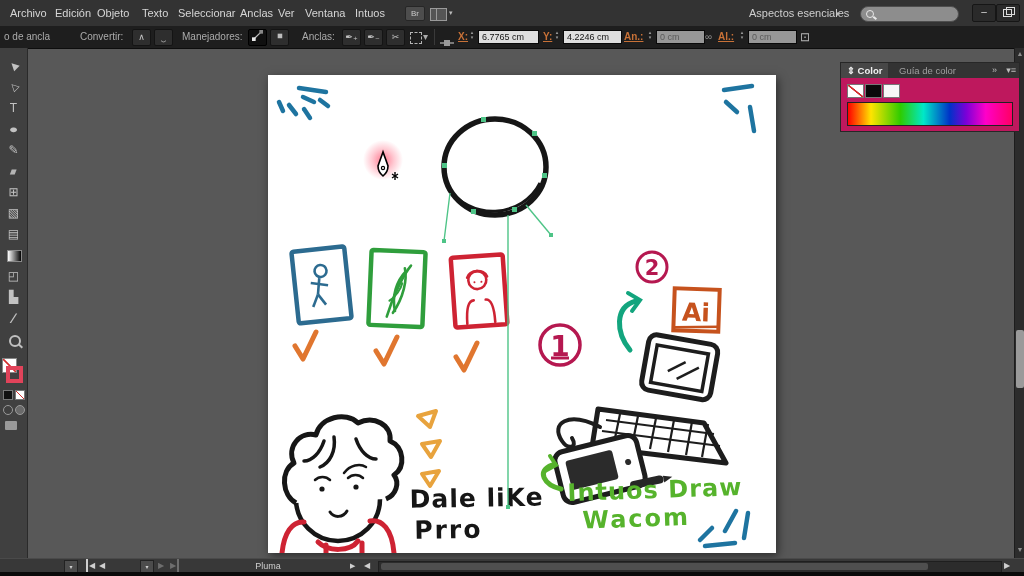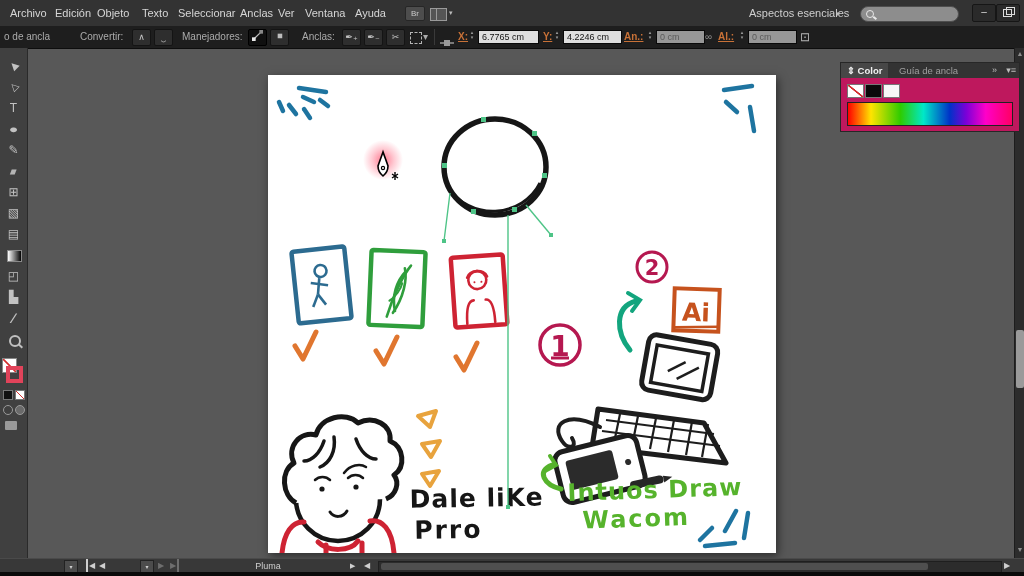--- a/index.html
+++ b/index.html
@@ -94,21 +94,21 @@
 
   <div id="menubar" class="abs">
     <span class="abs menu-item" style="left:10px">Archivo</span>
     <span class="abs menu-item" style="left:55px">Edición</span>
     <span class="abs menu-item" style="left:97px">Objeto</span>
     <span class="abs menu-item" style="left:142px">Texto</span>
     <span class="abs menu-item" style="left:178px">Seleccionar</span>
     <span class="abs menu-item" style="left:240px">Anclas</span>
     <span class="abs menu-item" style="left:278px">Ver</span>
     <span class="abs menu-item" style="left:305px">Ventana</span>
-    <span class="abs menu-item" style="left:355px">Ayuda</span>
+    <span class="abs menu-item" style="left:355px">Intuos</span>
     <span class="abs badge-br" style="left:405px">Br</span>
     <span class="abs ws-icon" style="left:430px">
         <i></i>
       </span>
     <span class="abs caret" style="left:449px;top:9px">▾</span>
     <span id="workspace-label" class="abs" style="left:749px">Aspectos esenciales</span>
     <span class="abs caret" style="left:836px;top:10px">▾</span>
     <span id="searchbox" class="abs" style="left:860px">
         <span class="magni"></span>
       </span>
@@ -379,21 +379,21 @@
         </g>
       </svg>
     </div>
 
     <div id="color-panel" class="abs">
       <div id="cp-header">
         <span class="cp-tab active" style="left:0">
           <span>⇕</span>
           <span>Color</span>
         </span>
-        <span class="cp-tab inactive" style="left:52px">Guía de ancla</span>
+        <span class="cp-tab inactive" style="left:52px">Guía de color</span>
         <span class="cp-icons" style="right:22px">»</span>
         <span class="cp-icons">▾≡</span>
       </div>
       <span class="cp-swatch swatch-none" style="left:6px"></span>
       <span class="cp-swatch" style="left:24px;background:#0a0a0a"></span>
       <span class="cp-swatch" style="left:42px;background:#f7f7f7"></span>
       <div id="cp-spectrum"></div>
     </div>
   </div>
 

